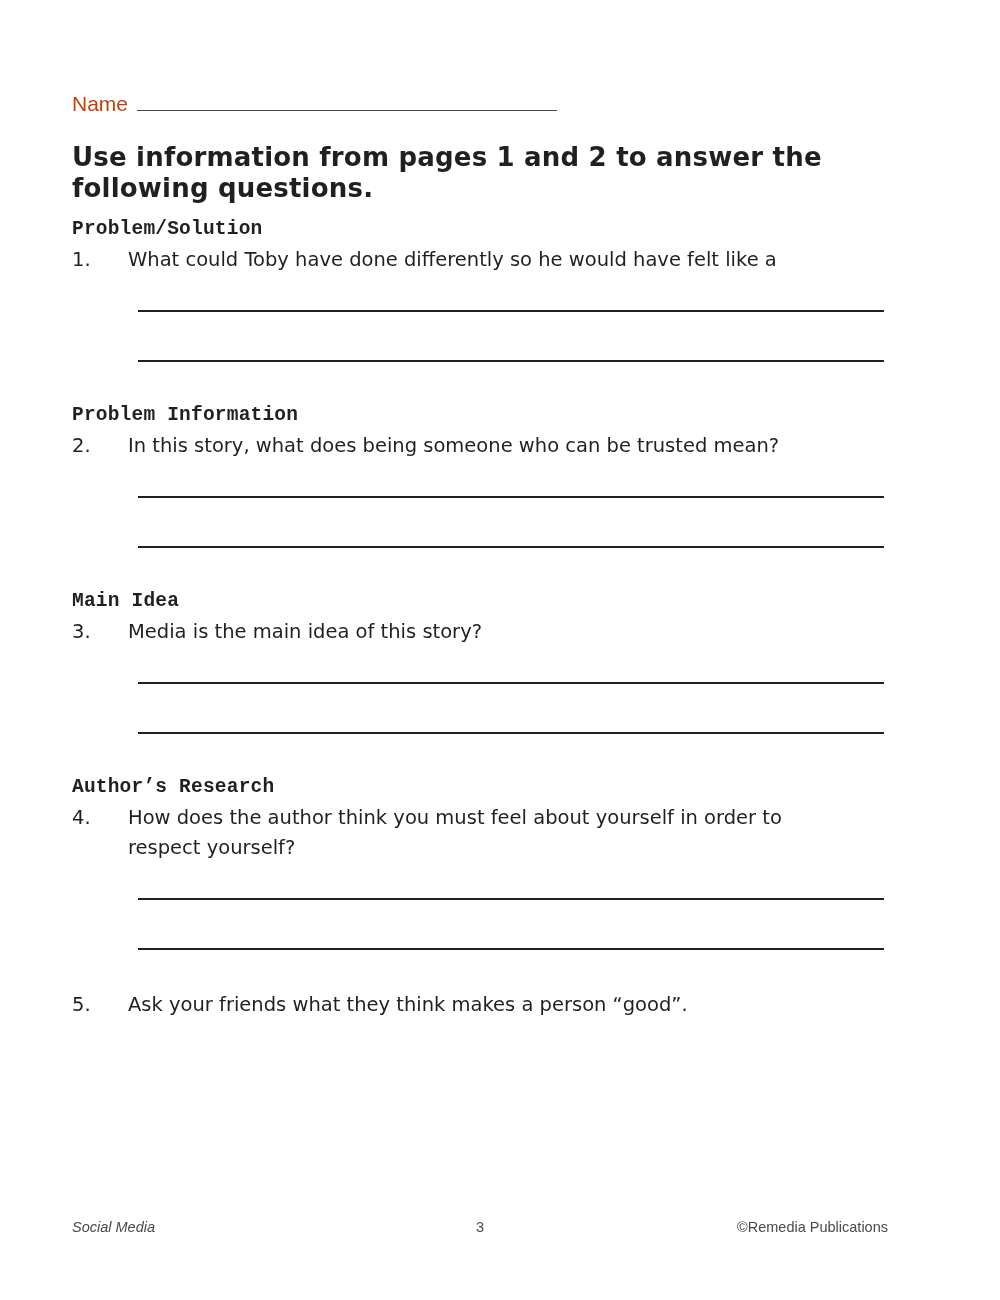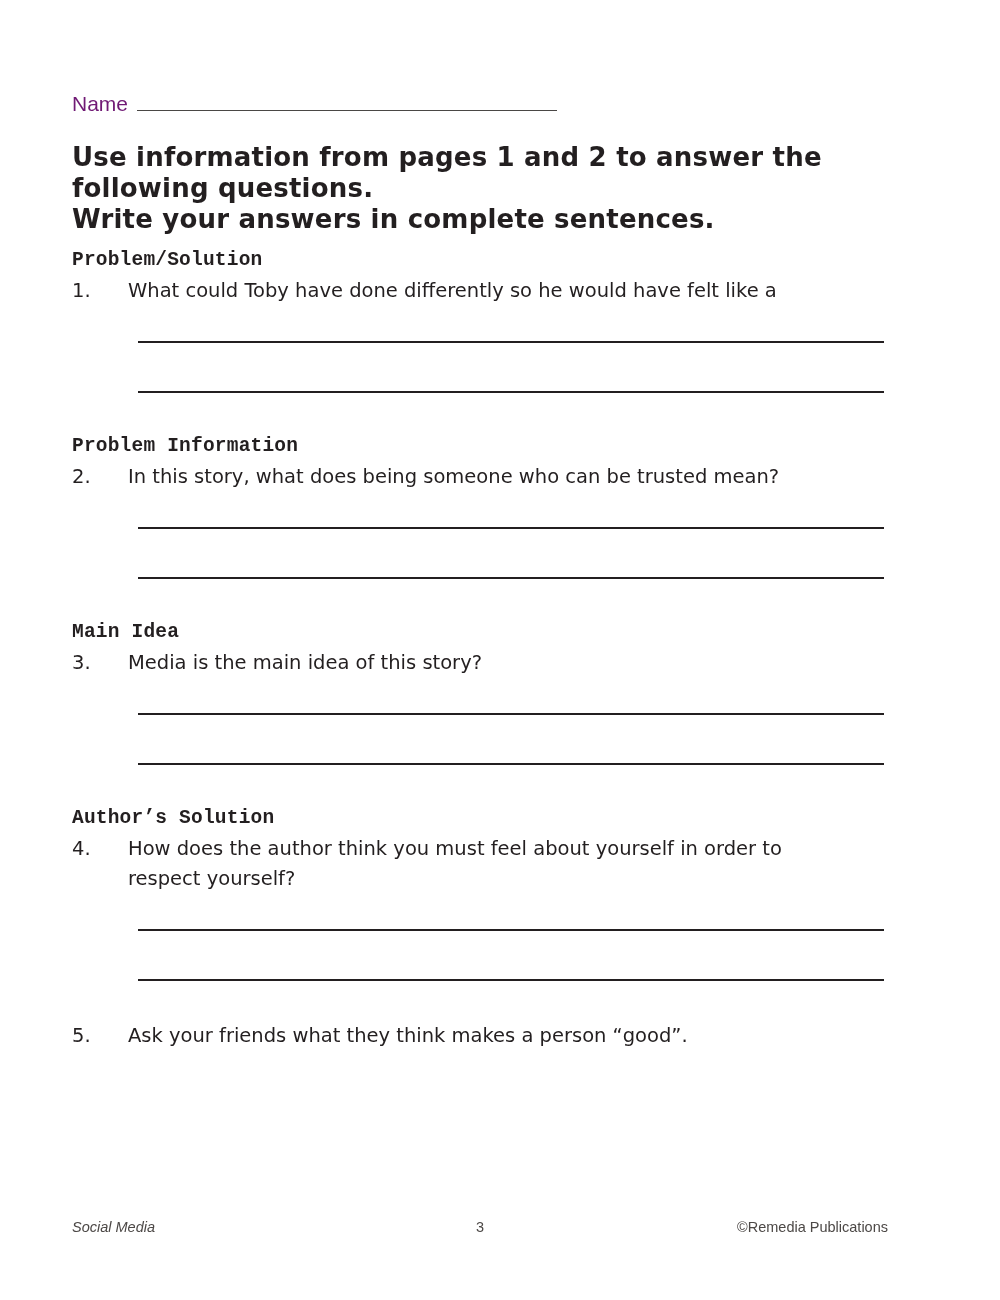--- a/index.html
+++ b/index.html
@@ -14,21 +14,21 @@
     font-family: "DejaVu Sans", sans-serif;
     overflow: hidden;
   }
   .content {
     padding: 92px 116px 0 72px;
   }
   
   .name-row {
     font-family: "Liberation Sans", sans-serif;
     font-size: 21px;
-    color: #701a75;
+    color: #c2410c;
     margin-bottom: 26px;
     white-space: nowrap;
   }
   .name-line {
     display: inline-block;
     width: 420px;
     height: 15px;
     margin-left: 9px;
     border-bottom: 1.6px solid #4a4745;
   }
@@ -86,21 +86,20 @@
 
 <div class="page">
   <div class="content">
 
     <div class="name-row">
       <span>Name</span><span class="name-line"></span>
     </div>
 
     <div class="intro">
       <span class="intro-line">Use information from pages 1 and 2 to answer the following questions.</span>
-      <span class="intro-line">Write your answers in complete sentences.</span>
     </div>
 
     <section class="qsection">
       <h3 class="heading">Problem/Solution</h3>
       <div class="question">
         <span class="q-num">1.</span>
         <span class="q-text">
           <span class="q-line">What could Toby have done differently so he would have felt like a</span>
         </span>
       </div>
@@ -134,21 +133,21 @@
 
         </span>
       </div>
       <div class="answers">
         <div class="answer-line"></div>
         <div class="answer-line"></div>
       </div>
     </section>
 
     <section class="qsection">
-      <h3 class="heading">Author’s Solution</h3>
+      <h3 class="heading">Author’s Research</h3>
       <div class="question">
         <span class="q-num">4.</span>
         <span class="q-text">
           <span class="q-line">How does the author think you must feel about yourself in order to</span>
           <span class="q-line">respect yourself?</span>
         </span>
       </div>
       <div class="answers">
         <div class="answer-line"></div>
         <div class="answer-line"></div>

